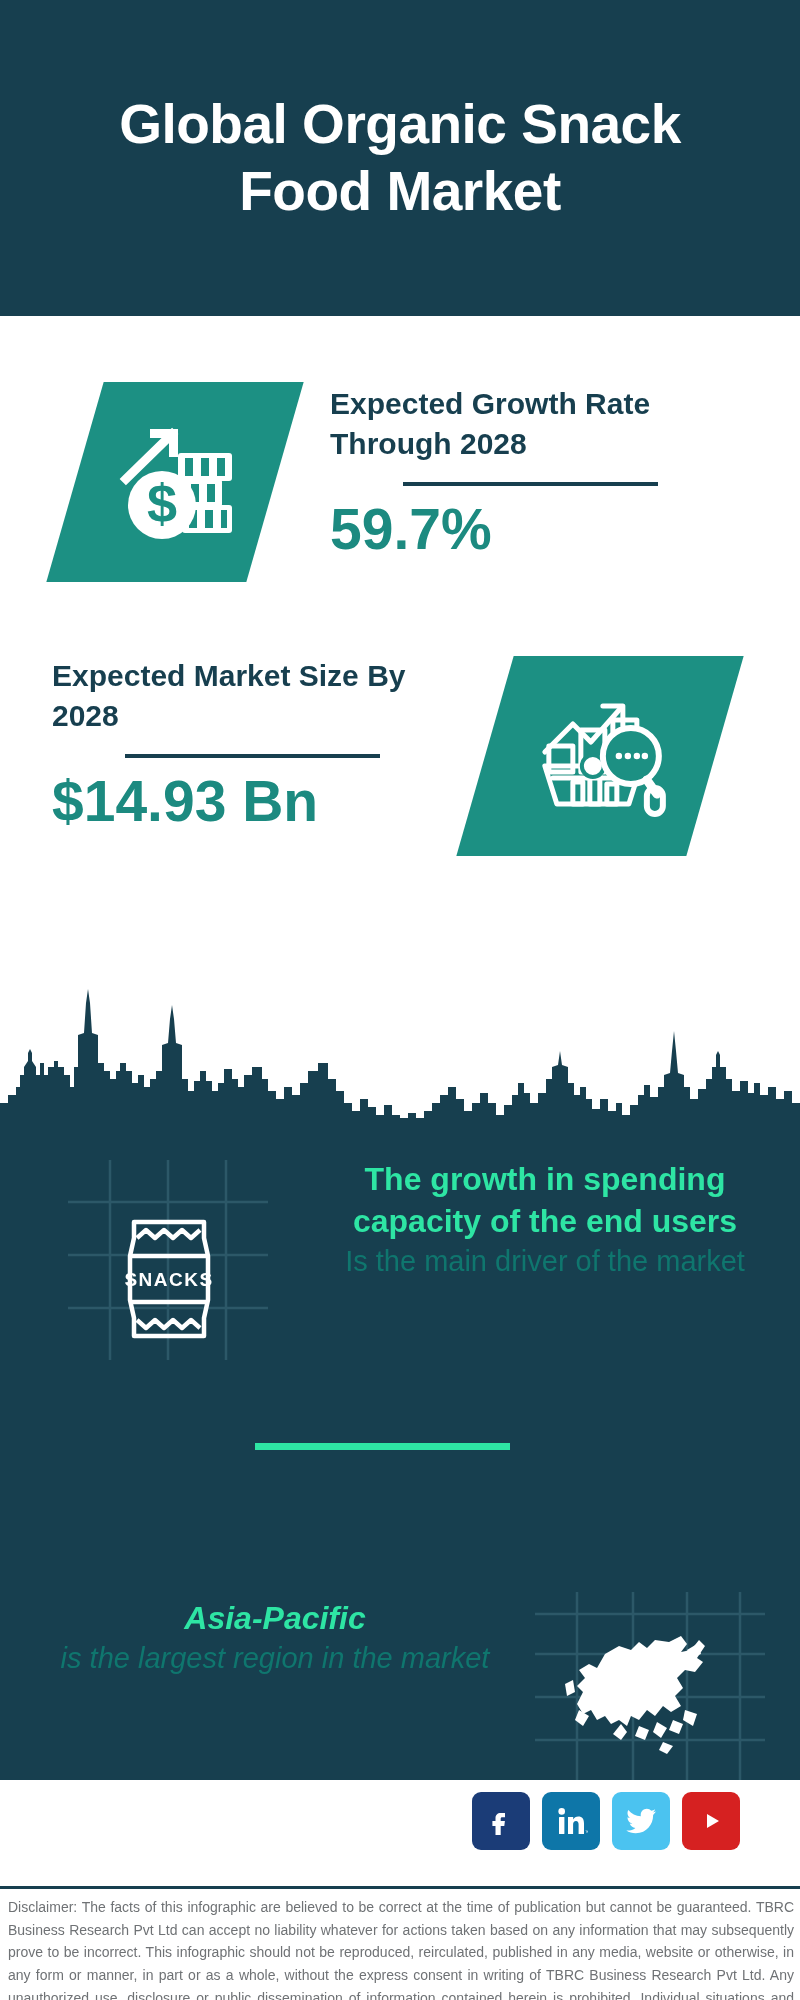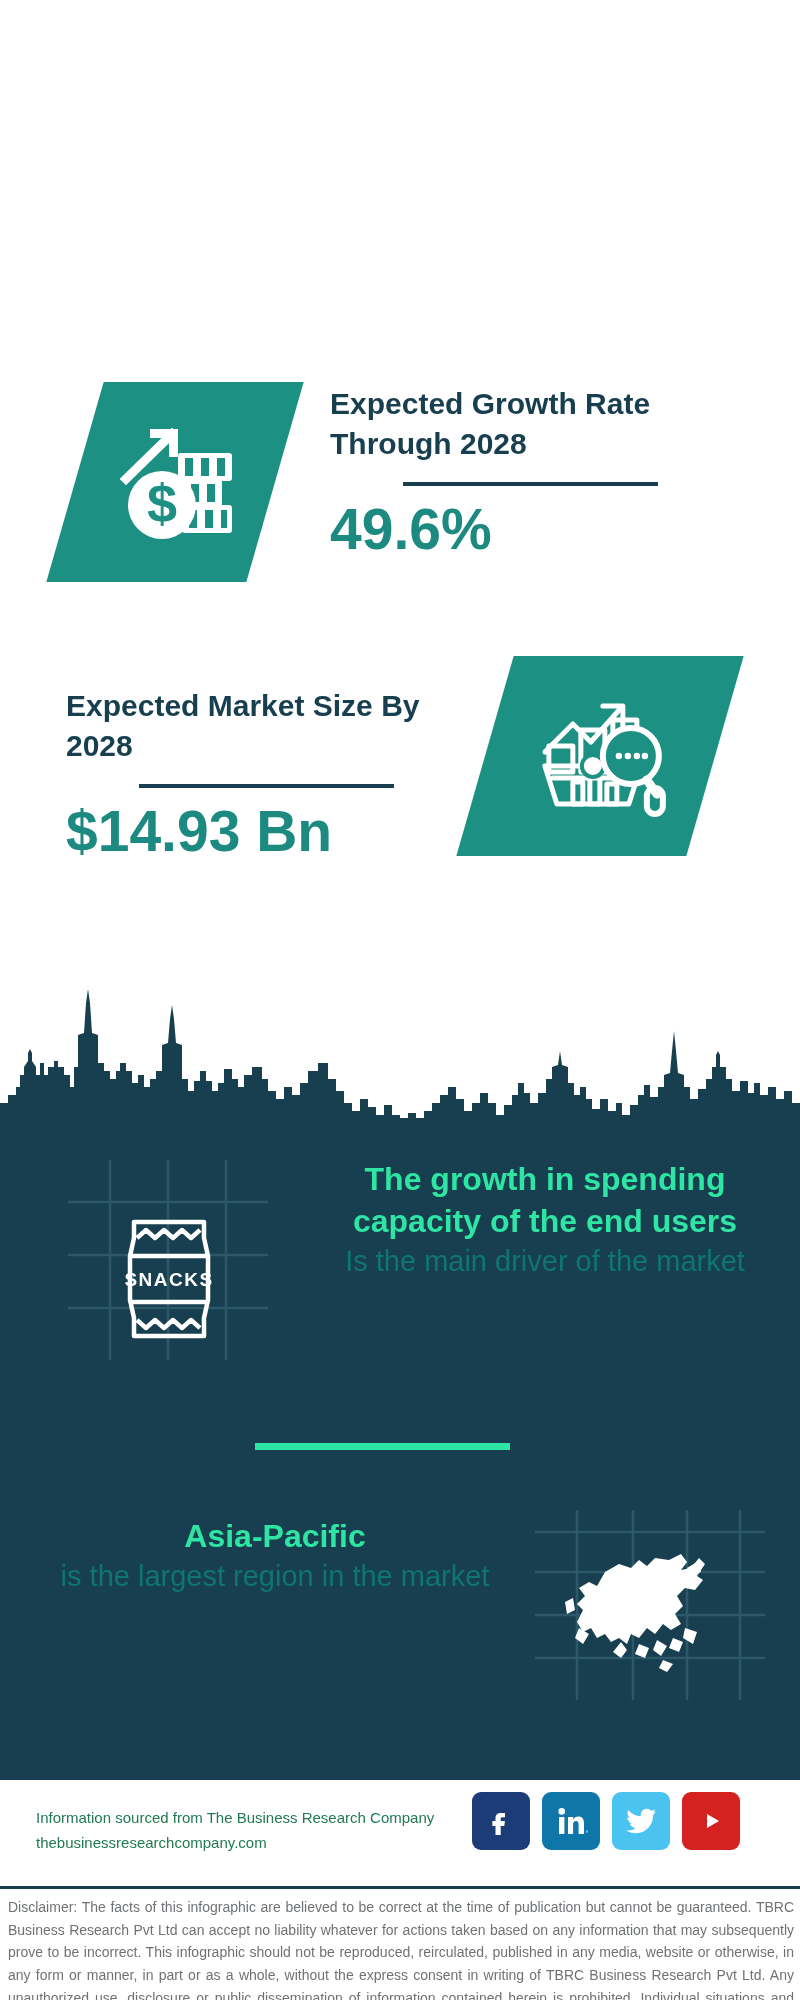--- a/index.html
+++ b/index.html
@@ -79,21 +79,21 @@
     width: 255px;
   }
   .stat-value {
     color: #1C8A80;
     font-size: 57px;
     font-weight: bold;
     line-height: 1.1;
   }
 
   .growth-block { left: 330px; top: 68px; width: 400px; }
-  .size-block   { left: 66px;  top: 340px; width: 400px; margin-top: 30px; }
+  .size-block   { left: 52px;  top: 340px; width: 400px; }
 
   
   .skyline {
     position: absolute;
     left: 0; top: 975px;
     width: 800px; height: 160px;
   }
 
   
   .dark-section {
@@ -134,22 +134,22 @@
 
   .mid-divider {
     position: absolute;
     left: 255px; top: 1443px;
     width: 255px; height: 7px;
     background: #2EE5A4;
   }
 
   .region-row {
     position: absolute;
-    left: 0; top: 1505px;
-    width: 800px; height: 230px;
+    left: 0; top: 1587px;
+    width: 800px; height: 230px; font-style: italic;
   }
   .region-text {
     position: absolute;
     left: 55px; top: 10px;
     width: 440px;
     text-align: center;
   }
   .map-wrap {
     position: absolute;
     left: 535px; top: 5px;
@@ -204,20 +204,23 @@
     font-size: 14px;
     line-height: 1.62;
     text-align: justify;
   }
 </style>
 </head>
 <body>
 
 <div class="page">
 
+  <div class="header">
+    <div class="header-title">Global Organic Snack Food Market</div>
+  </div>
 
   <div class="stat-band">
 
     <div class="para icon-growth">
       <svg width="130" height="130" viewBox="0 0 130 130">
         <g fill="none" stroke="#ffffff" stroke-width="9" stroke-linecap="square">
           <line x1="16" y1="62" x2="62" y2="17"></line>
         </g>
         <polygon points="40,12 68,12 68,40 59,40 59,21 40,21" fill="#ffffff"></polygon>
         <g fill="#ffffff">
@@ -237,21 +240,21 @@
           <rect x="111" y="93" width="6" height="18"></rect>
         </g>
         <circle cx="52" cy="88" r="34" fill="#ffffff"></circle>
         <text x="52" y="105" font-family="'Liberation Sans',sans-serif" font-size="54" font-weight="bold" fill="#1C9083" text-anchor="middle">$</text>
       </svg>
     </div>
 
     <div class="stat-text growth-block">
       <div class="stat-label">Expected Growth Rate Through 2028</div>
       <div class="stat-rule"></div>
-      <div class="stat-value">49.6%</div>
+      <div class="stat-value">59.7%</div>
     </div>
 
     <div class="stat-text size-block">
       <div class="stat-label">Expected Market Size By 2028</div>
       <div class="stat-rule"></div>
       <div class="stat-value">$14.93 Bn</div>
     </div>
 
     <div class="para icon-research">
       <svg width="135" height="125" viewBox="0 0 135 125">
@@ -343,24 +346,20 @@
           <path d="M128,150 L138,154 L132,162 L124,158 Z"></path>
           <path d="M30,92 L38,88 L40,100 L32,104 Z"></path>
           <path d="M44,118 L54,124 L48,134 L40,128 Z"></path>
           <path d="M152,58 L162,52 L166,62 L156,66 Z"></path>
         </g>
       </svg>
     </div>
   </div>
 
   <div class="footer">
-    <div class="footer-src">
-      <div>Information sourced from The Business Research Company</div>
-      <div>thebusinessresearchcompany.com</div>
-    </div>
     <div class="social-row">
       <div class="social s-fb">
         <svg width="34" height="34" viewBox="0 0 34 34">
             <path fill="#ffffff" d="M21,9 h-4.2 c-3.4,0 -5.3,2 -5.3,5.3 V17 H8.4 v4.9 h3.1 V31 h5.2 V21.9 h3.6 l0.6,-4.9 h-4.2 v-2.2 c0,-1.1 0.3,-1.6 1.6,-1.6 H21 Z"></path>
           </svg>
       </div>
       <div class="social s-li">
         <svg width="34" height="34" viewBox="0 0 34 34">
             <g fill="#ffffff">
               <rect x="5" y="13" width="5.4" height="17" rx="0.6"></rect>

